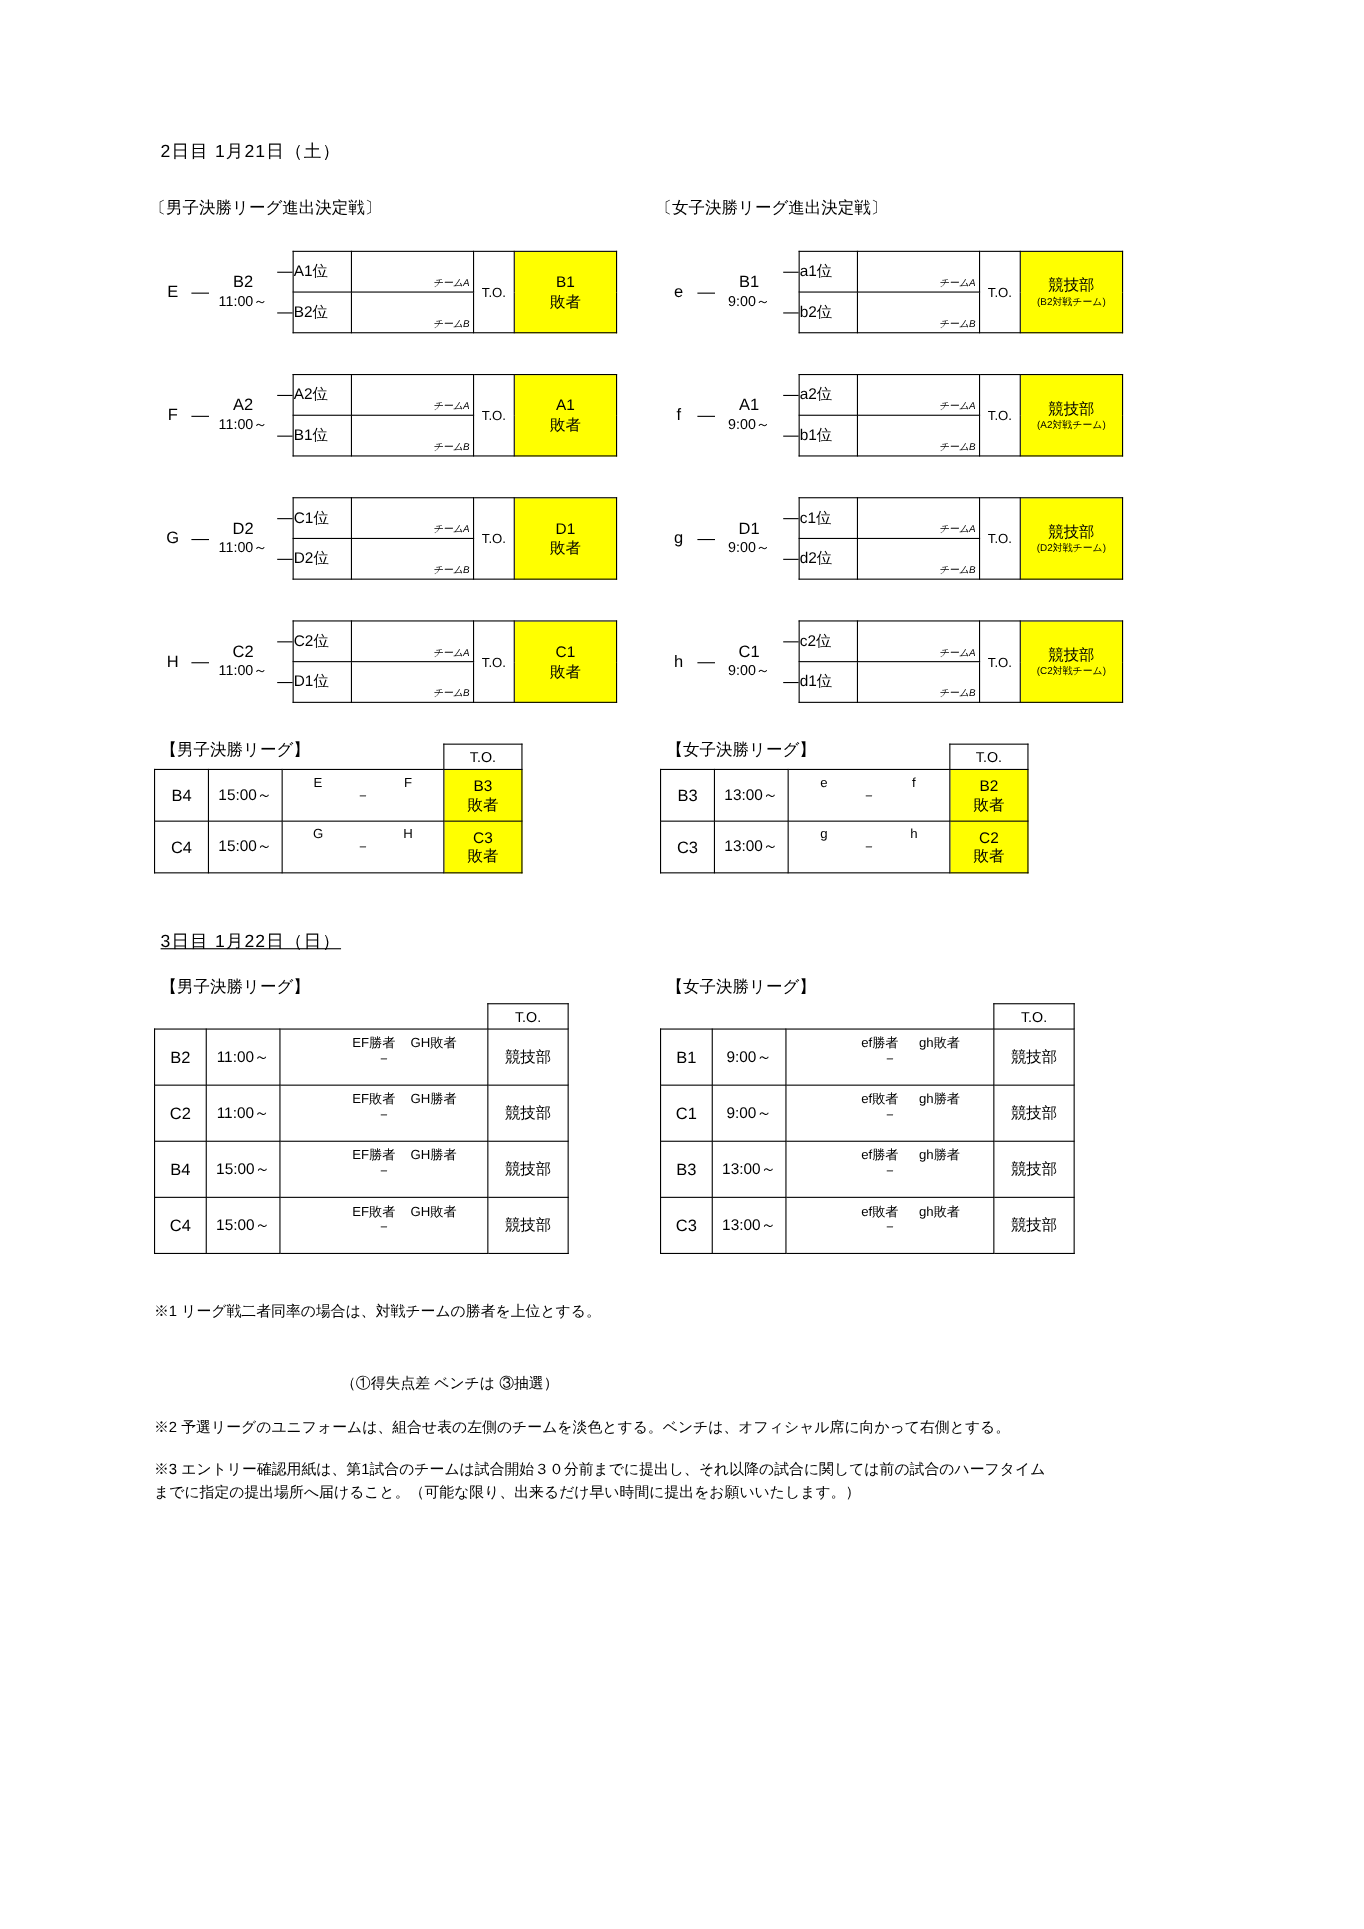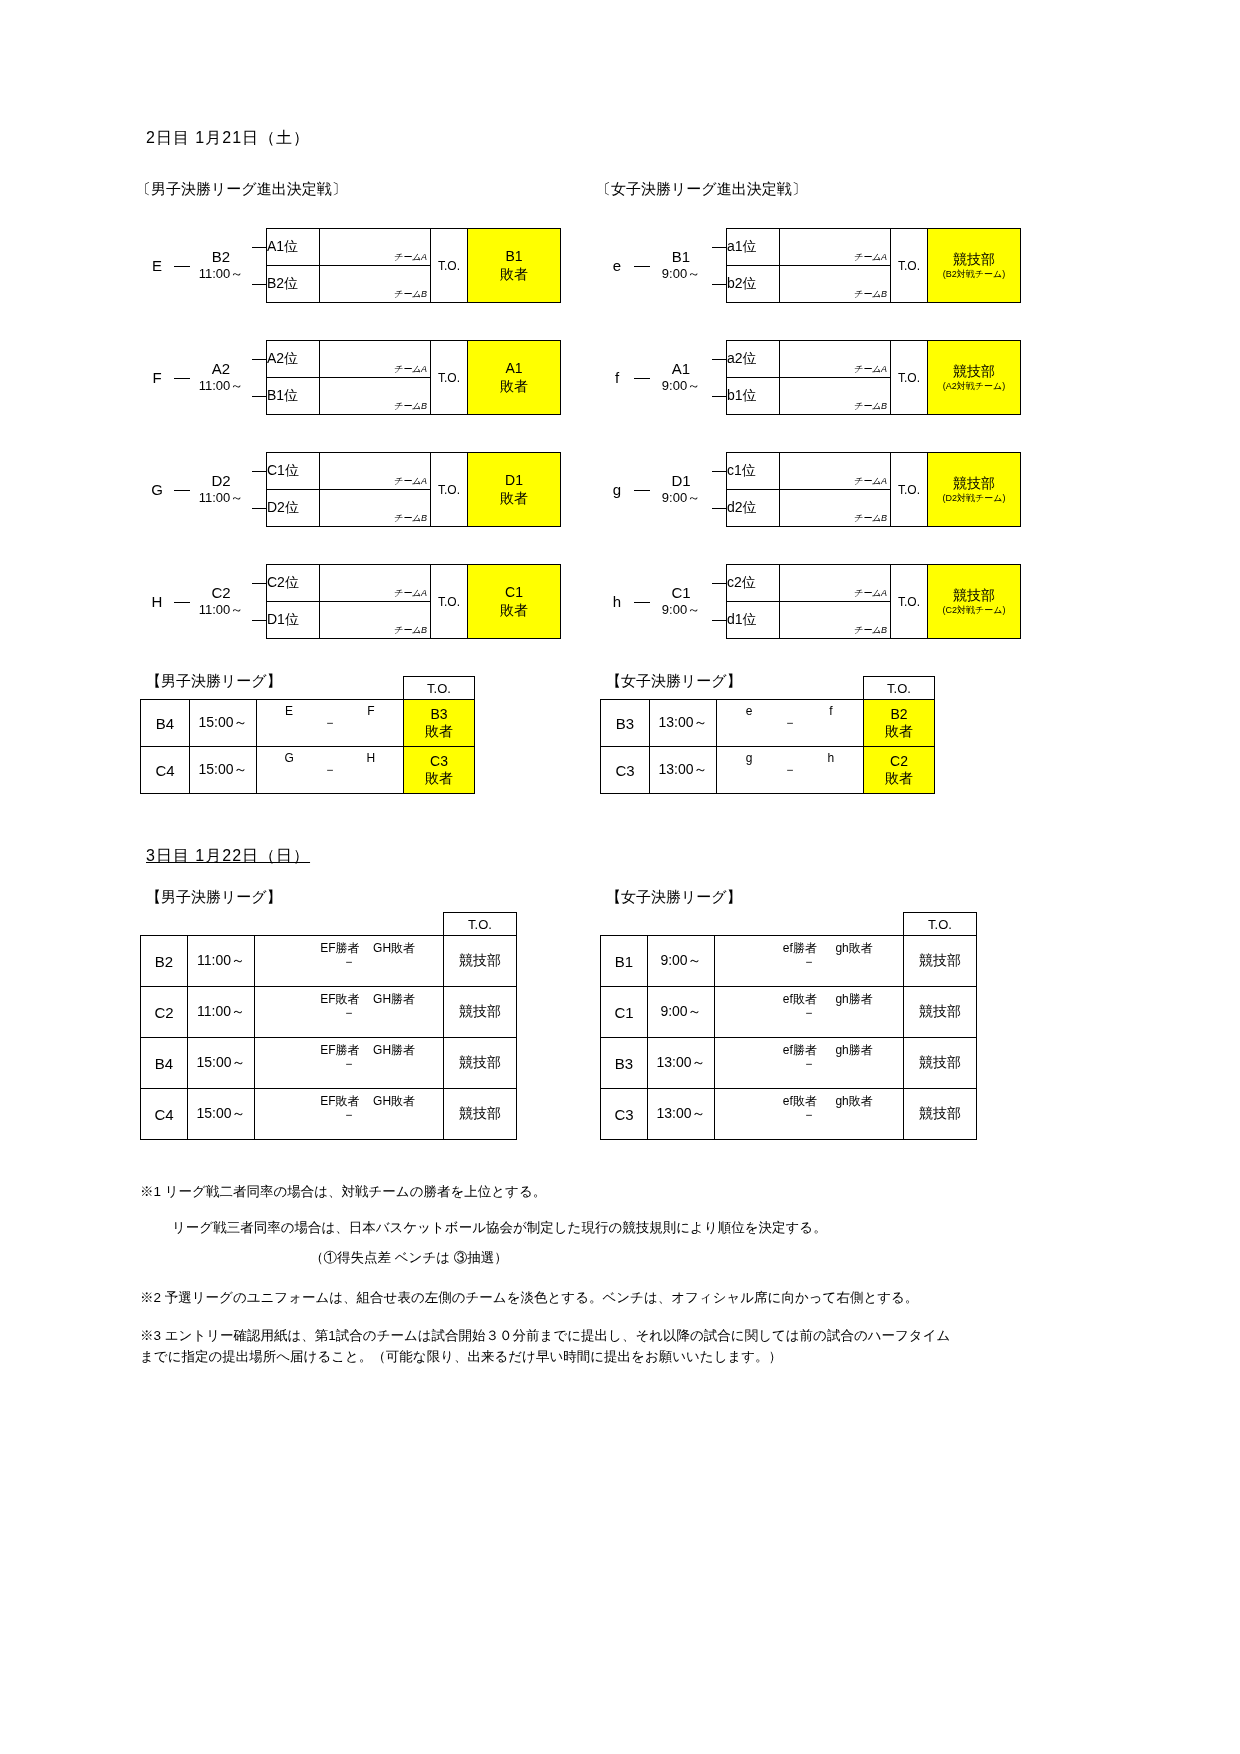--- a/index.html
+++ b/index.html
@@ -655,18 +655,17 @@
           <span class="dash">－</span>
           <span class="mR">gh敗者</span>
         </td>
         <td class="d3-to">競技部</td>
       </tr>
     </tbody>
       </table>
   </div>
 
   <div class="note" style="left:140px; top:1182px;text-align:right;">※1 リーグ戦二者同率の場合は、対戦チームの勝者を上位とする。</div>
-  <div class="note" style="left:172px; top:1218px;">リーグ戦三者同率の場合は、日本バスケットボール協会が制定した現行の競技規則により順位を決定する。</div>
   <div class="note" style="left:310px; top:1248px;">（①得失点差  ベンチは  ③抽選）</div>
   <div class="note" style="left:140px; top:1288px;">※2 予選リーグのユニフォームは、組合せ表の左側のチームを淡色とする。ベンチは、オフィシャル席に向かって右側とする。</div>
   <div class="note wrapbox" style="left:140px; top:1326px;">※3 エントリー確認用紙は、第1試合のチームは試合開始３０分前までに提出し、それ以降の試合に関しては前の試合のハーフタイムまでに指定の提出場所へ届けること。（可能な限り、出来るだけ早い時間に提出をお願いいたします。）</div>
 
 </div>
 
 </body></html>

